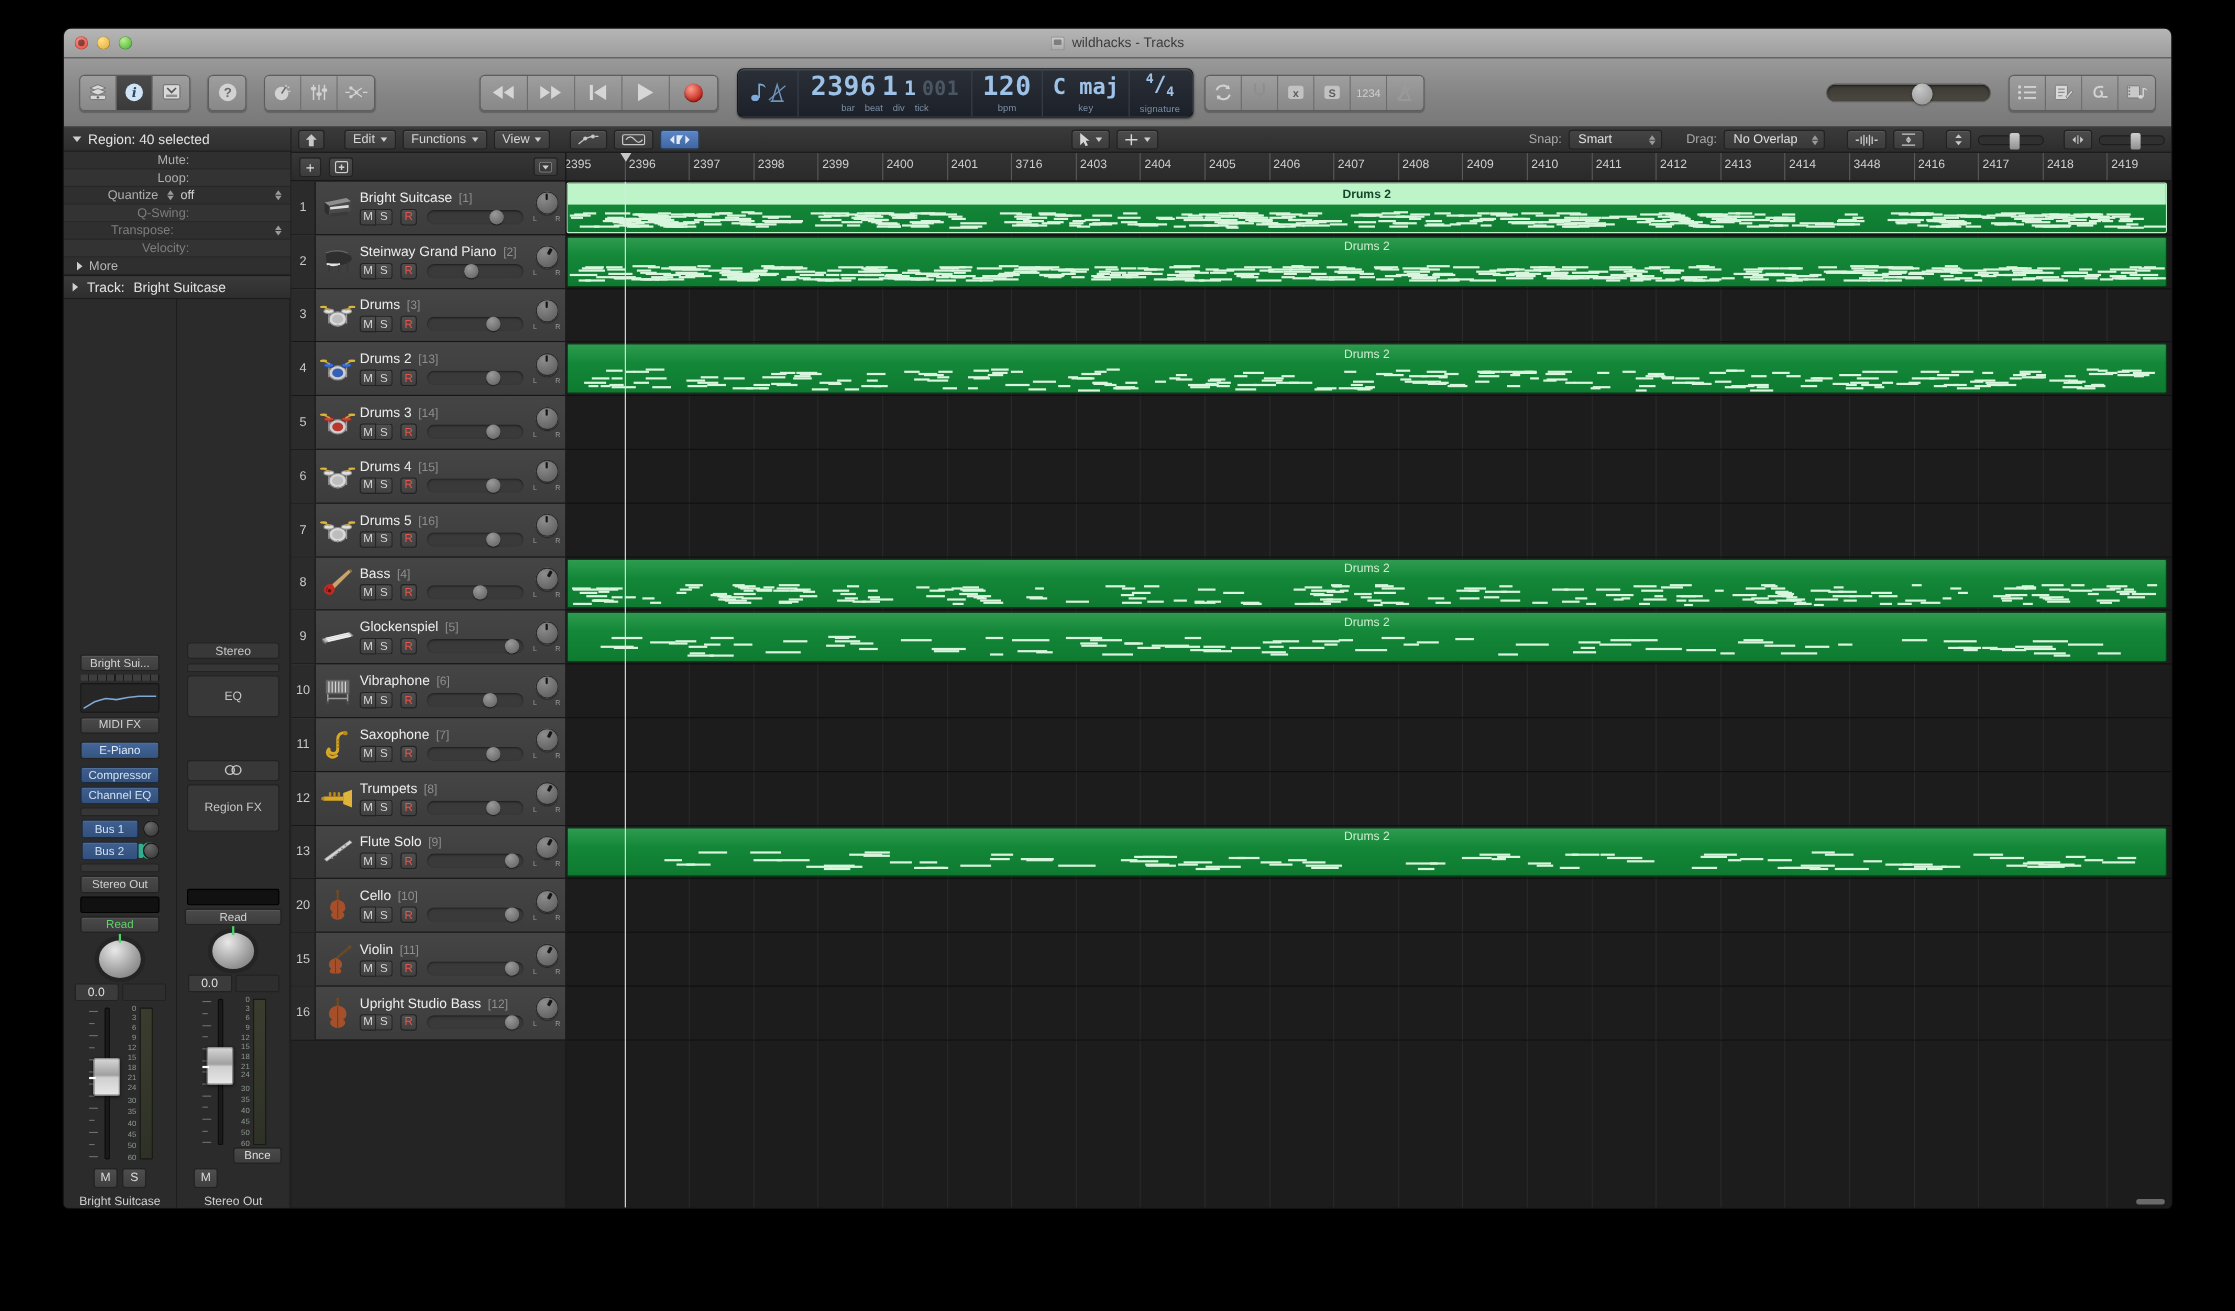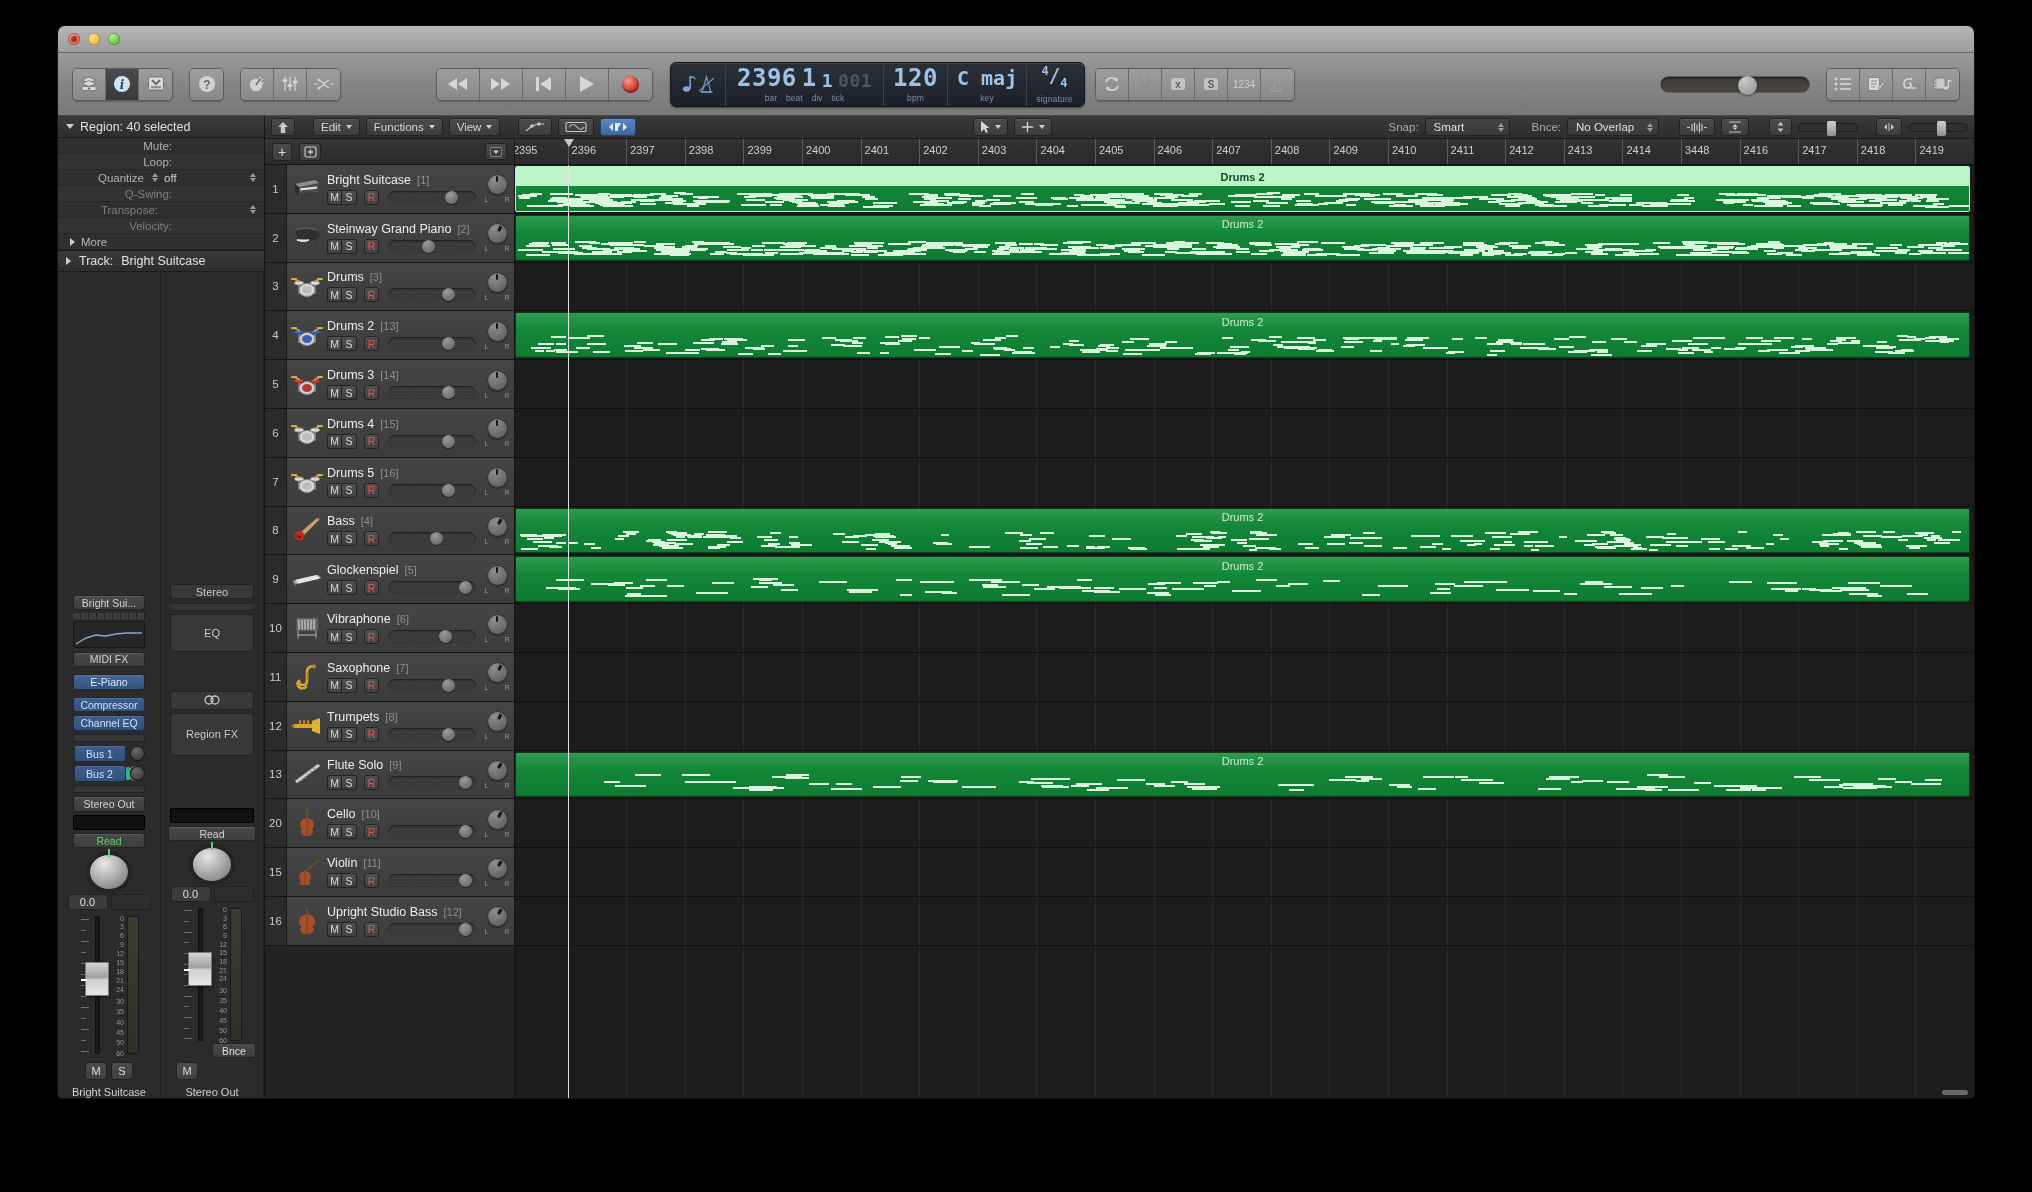--- a/index.html
+++ b/index.html
@@ -301,20 +301,24 @@
 </head>
 <body>
 
 <div class="app">
 
   <div class="titlebar">
     <div class="lights">
       <div class="light l-red"></div>
       <div class="light l-yel"></div>
       <div class="light l-grn"></div>
+    </div>
+    <div class="title">
+      <span class="title-doc"></span>
+      <span>wildhacks - Tracks</span>
     </div>
   </div>
 
   <div class="controlbar">
 
     <div class="btngroup">
       <div class="tbtn">
         <svg width="18" height="16" viewBox="0 0 18 16">
             <g fill="#d8d8d8" stroke="#5a5a5a" stroke-width=".6">
           <path d="M2 4 L9 1 L16 4 L9 7 Z"></path>
@@ -845,21 +849,21 @@
         <div class="spacer"></div>
         <span class="mb-label">Snap:</span>
         <div class="snapsel">
           <span>Smart</span>
           <span class="st stepper">
               <i class="u"></i>
               <i class="d"></i>
             </span>
         </div>
         <div style="width:10px"></div>
-        <span class="mb-label">Bnce:</span>
+        <span class="mb-label">Drag:</span>
         <div class="snapsel" style="width:92px">
           <span>No Overlap</span>
           <span class="st stepper">
               <i class="u"></i>
               <i class="d"></i>
             </span>
         </div>
         <div style="width:8px"></div>
         <div class="mbtn icon">
           <svg width="22" height="11" viewBox="0 0 22 11">
@@ -920,21 +924,21 @@
           </div>
         </div>
         <div class="ruler">
             <div class="bar" style="left: -6px;">2395</div>
             <div class="bar" style="left: 52.6px;">2396</div>
             <div class="bar" style="left: 111.2px;">2397</div>
             <div class="bar" style="left: 169.8px;">2398</div>
             <div class="bar" style="left: 228.4px;">2399</div>
             <div class="bar" style="left: 287px;">2400</div>
             <div class="bar" style="left: 345.6px;">2401</div>
-            <div class="bar" style="left: 404.2px;">2402</div>
+            <div class="bar" style="left: 404.2px;">3716</div>
             <div class="bar" style="left: 462.8px;">2403</div>
             <div class="bar" style="left: 521.4px;">2404</div>
             <div class="bar" style="left: 580px;">2405</div>
             <div class="bar" style="left: 638.6px;">2406</div>
             <div class="bar" style="left: 697.2px;">2407</div>
             <div class="bar" style="left: 755.8px;">2408</div>
             <div class="bar" style="left: 814.4px;">2409</div>
             <div class="bar" style="left: 873px;">2410</div>
             <div class="bar" style="left: 931.6px;">2411</div>
             <div class="bar" style="left: 990.2px;">2412</div>

